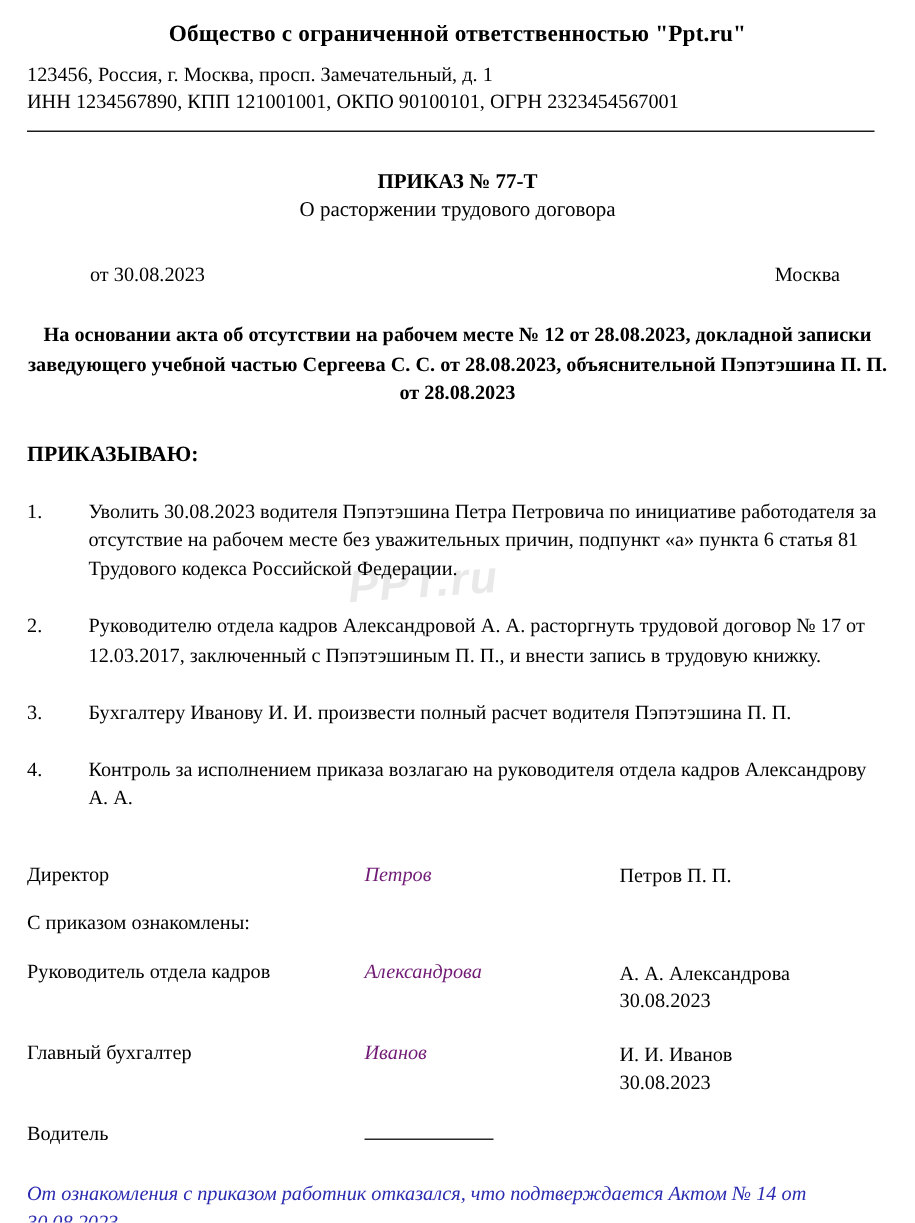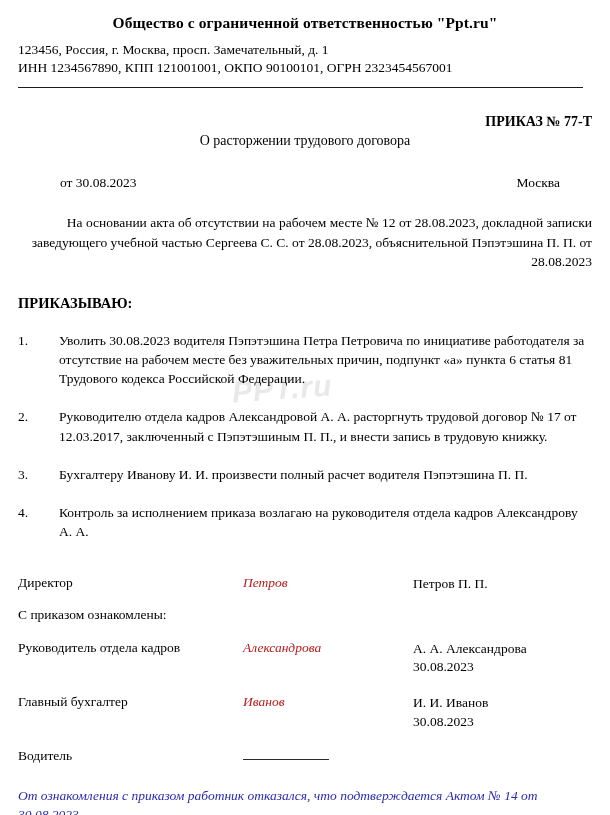--- a/index.html
+++ b/index.html
@@ -61,21 +61,21 @@
   .org-address { margin-top: 9px; }
 
   .rule {
     border: none;
     border-top: 1.6px solid #1c1c1c;
     margin: 10px 0 0 0;
     width: 565px;
   }
 
   .doc-title {
-    text-align: right;
+    text-align: center;
     font-size: 14px;
     font-weight: bold;
     margin: 26px 0 0 0;
   }
   .doc-subtitle {
     text-align: center;
     font-size: 14px;
     font-weight: normal;
     margin: 3px 0 0 0;
   }
@@ -86,21 +86,22 @@
     font-size: 13.5px;
     margin: 26px 0 0 0;
     padding: 0 32px 0 42px;
     text-align: center;
   }
 
   .preamble {
     font-size: 13.5px;
     line-height: 1.42;
     margin: 22px 0 0 0;
-    text-align: right;
+    text-align: center;
+    font-weight: bold;
   }
 
   .order-word {
     font-size: 14.5px;
     font-weight: bold;
     margin: 24px 0 0 0;
   }
 
   .clause {
     font-size: 13.5px;
@@ -123,21 +124,21 @@
     font-size: 13.5px;
     margin-top: 17px;
   }
   .sig-role {
     width: 225px;
     flex: 0 0 225px;
   }
   .sig-mark {
     width: 170px;
     flex: 0 0 170px;
-    color: #b91c1c;
+    color: #701a75;
     font-style: italic;
   }
   .sig-mark.blank {
     color: #000;
   }
   .sig-blank-line {
     display: inline-block;
     width: 86px;
     border-bottom: 1.4px solid #2b2b2b;
     height: 11px;

